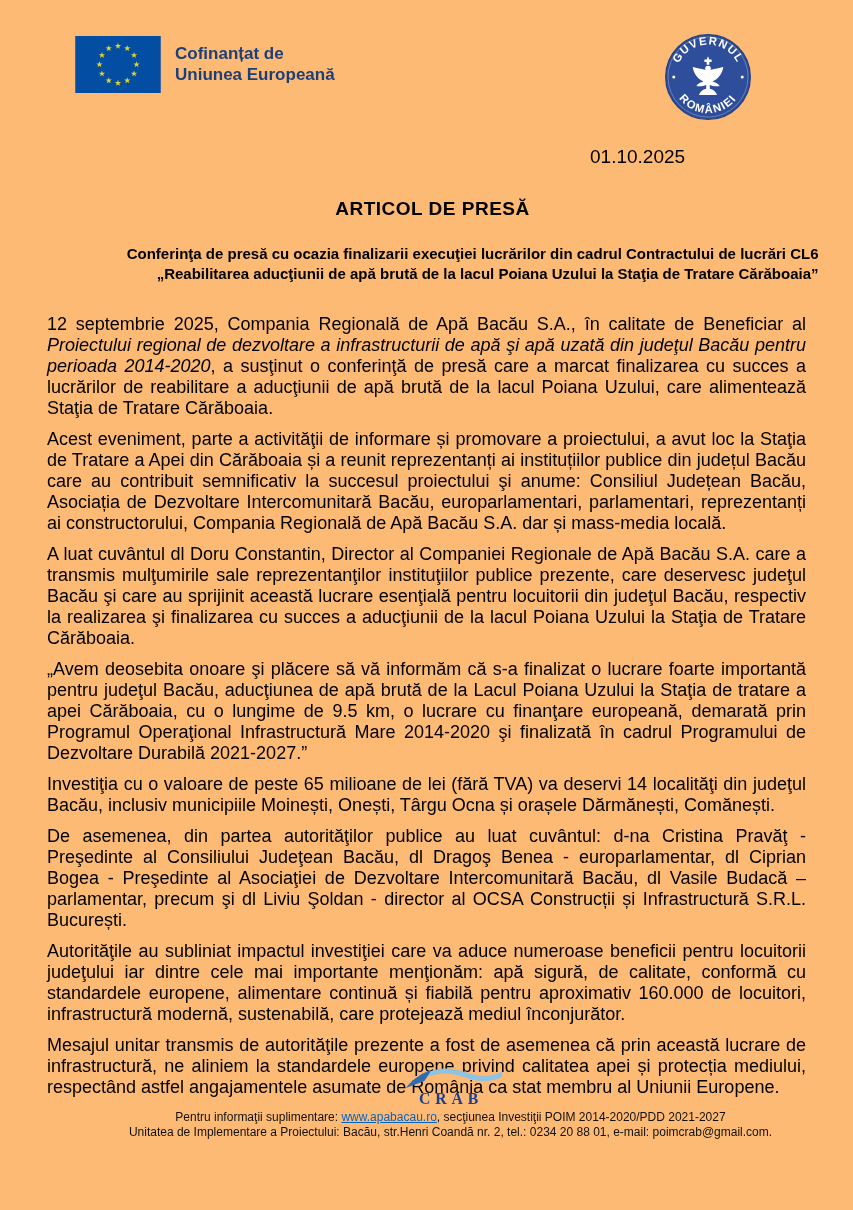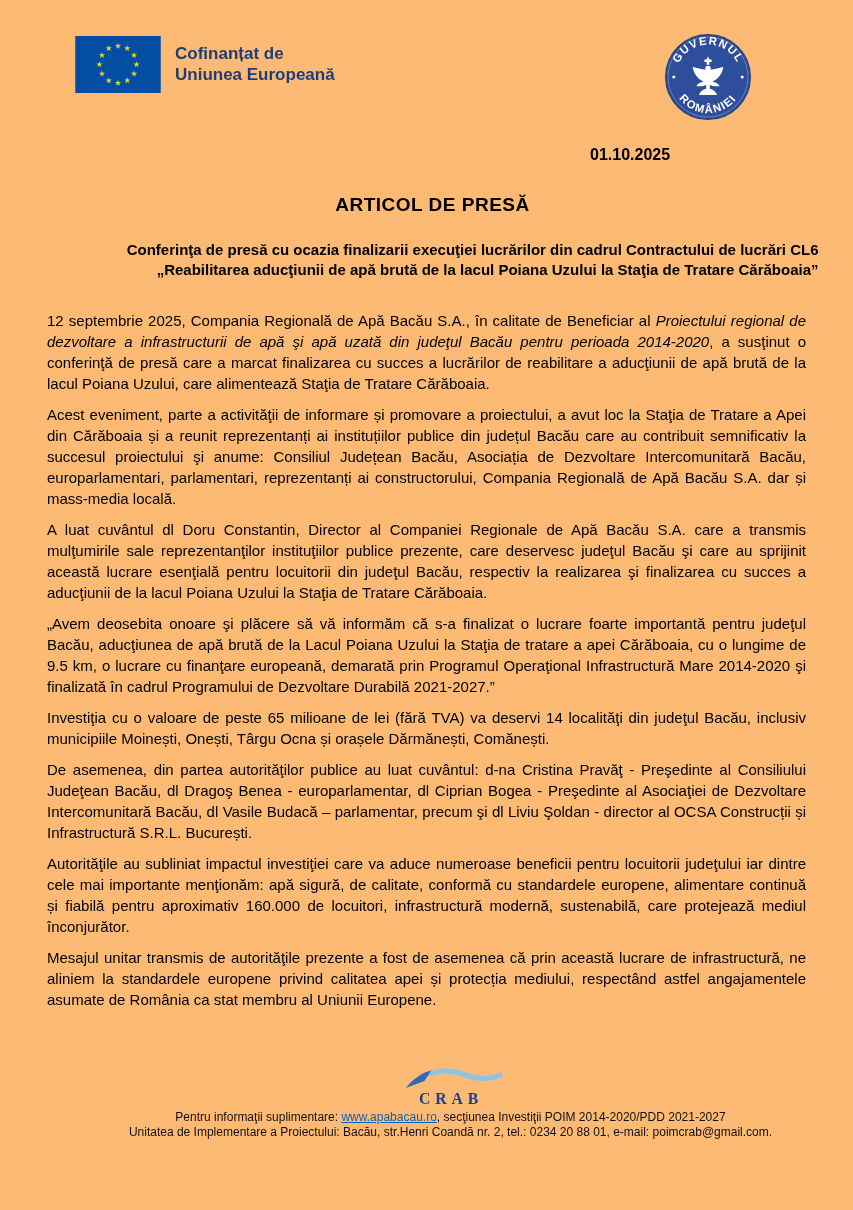--- a/index.html
+++ b/index.html
@@ -23,22 +23,22 @@
   .eu-logo-text {
     padding-top:7px;
     font-weight:bold;
     font-size:17px;
     line-height:21px;
     color:#1e3e77;
   }
   .gov-seal { display:block; margin-top:-4px; }
   .date-line {
     margin:24px 0 0 590px;
-    font-weight:bold;
-    font-size:16px;
+    font-weight:normal;
+    font-size:19px;
   }
   .title {
     margin:30px 0 0 12px;
     text-align:center;
     font-size:19px;
     font-weight:bold;
     letter-spacing:0.5px;
   }
   .subtitle {
     margin:24px auto 0 auto;
@@ -46,21 +46,21 @@
     text-align:right;
     font-weight:bold;
     font-size:15px;
     line-height:20px;
   }
   .article-body {
     padding:30px 38px 0 47px;
   }
   .article-body p {
     margin:0 9px 10px 0;
-    font-size:15px;
+    font-size:18px;
     line-height:21px;
     text-align:justify;
   }
   .article-body p em { font-style:italic; }
   .footer {
     position:absolute;
     left:0; top:1058px;
     width:100%;
     text-align:center;
     padding-left:24px;

